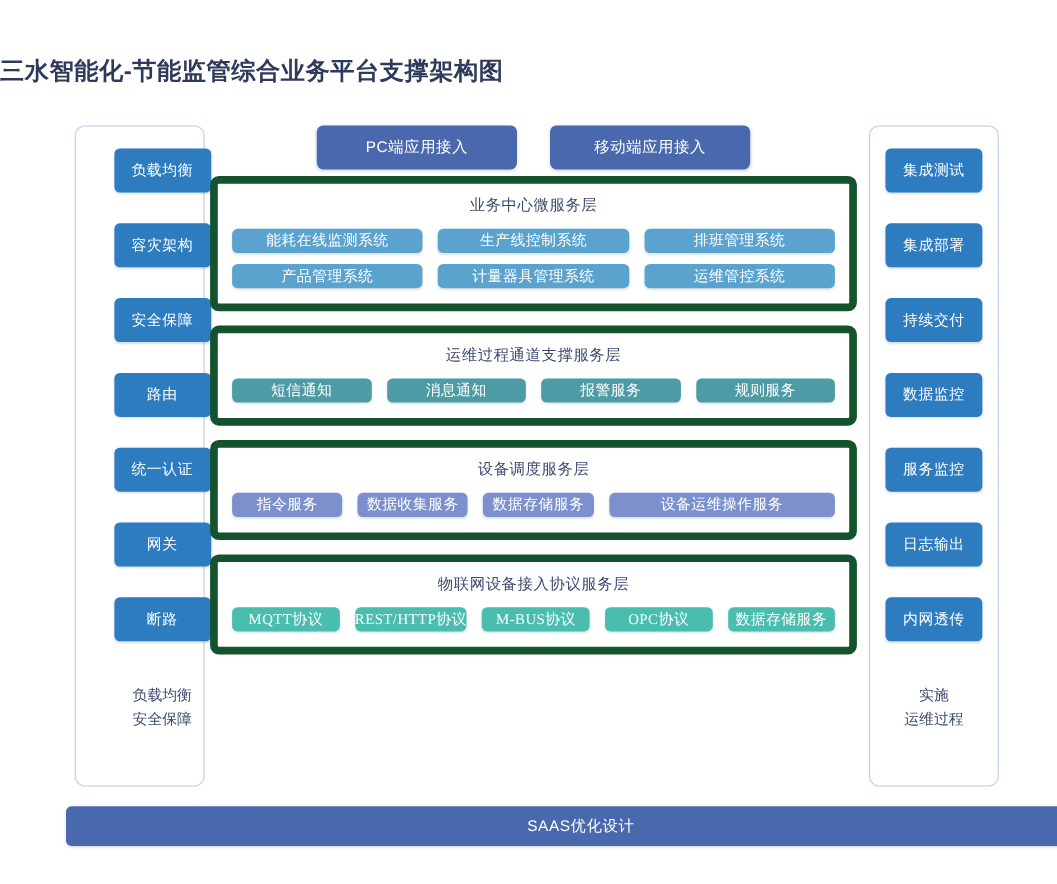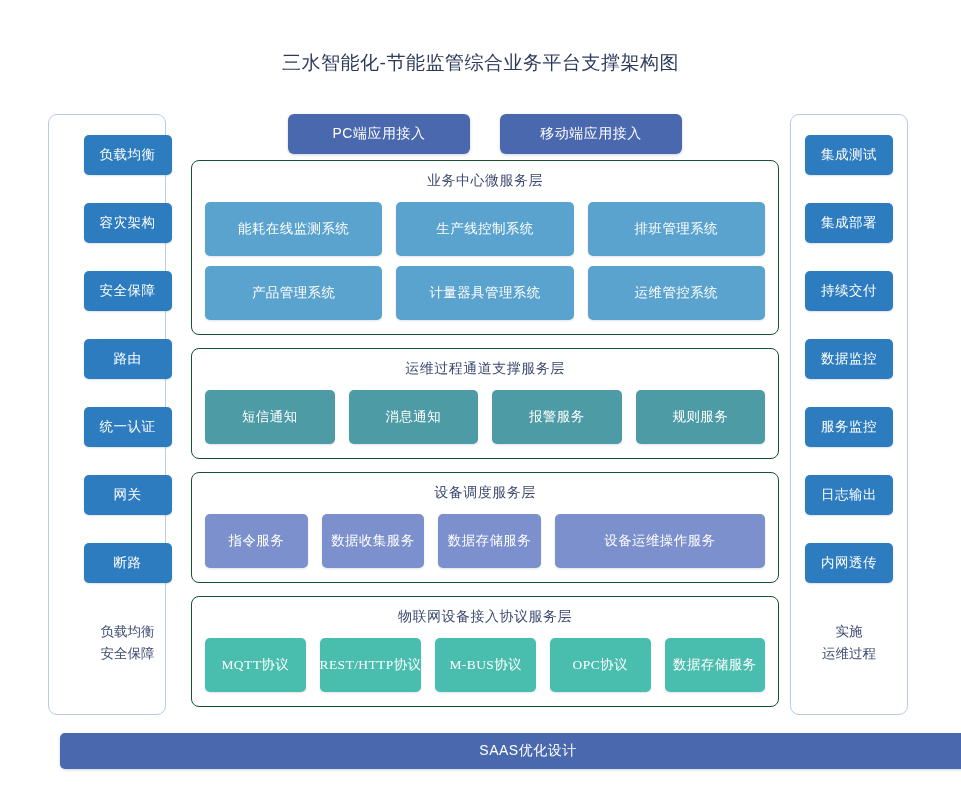--- a/index.html
+++ b/index.html
@@ -14,43 +14,43 @@
     overflow: hidden;
     position: relative;
   }
 
   
   .diagram-title {
     position: absolute;
     left: 0;
     top: 50px;
     width: 961px;
-    text-align: center;
-    font-size: 19px;
-    font-weight: normal;
+    text-align: left;
+    font-size: 22px;
+    font-weight: bold;
     color: #2d3a5c;
     letter-spacing: 0.5px;
   }
 
   
   .side-col {
     position: absolute;
     top: 114px;
     width: 118px;
     height: 601px;
     border: 1px solid #b9cbe6;
     border-radius: 9px;
     background: #ffffff;
     box-sizing: border-box;
     display: flex;
     flex-direction: column;
     align-items: center;
     padding-top: 20px;
   }
-  .side-col.left  { left: 48px; padding-left: 41px; }
+  .side-col.left  { left: 68px; padding-left: 41px; }
   .side-col.right { left: 790px; }
 
   .side-btn {
     width: 88px;
     height: 40px;
     margin-bottom: 28px;
     background: #2d7cc0;
     border-radius: 5px;
     color: #ffffff;
     font-size: 13.5px;
@@ -94,21 +94,21 @@
     font-size: 14px;
     display: flex;
     align-items: center;
     justify-content: center;
     box-shadow: 0 1px 3px rgba(40,60,120,0.22);
     letter-spacing: 0.5px;
   }
 
   
   .layer {
-    border: 1px solid #14532d;
+    border: 7px solid #14532d;
     border-radius: 8px;
     background: #ffffff;
     box-sizing: border-box;
     padding: 11px 13px 14px 13px;
     margin-bottom: 13px;
   }
   .layer-title {
     text-align: center;
     font-size: 14px;
     color: #3d4a70;
@@ -117,21 +117,21 @@
   }
   .layer-row {
     display: flex;
     gap: 14px;
     margin-bottom: 10px;
   }
   .layer-row:last-child { margin-bottom: 0; font-family: Liberation Serif, serif; }
 
   .node {
     flex: 1;
-    height: 54px;
+    height: 22px;
     border-radius: 5px;
     color: #ffffff;
     font-size: 13.5px;
     display: flex;
     align-items: center;
     justify-content: center;
     box-shadow: 0 1px 2px rgba(40,70,120,0.15);
     letter-spacing: 0.4px;
     white-space: nowrap;
   }

